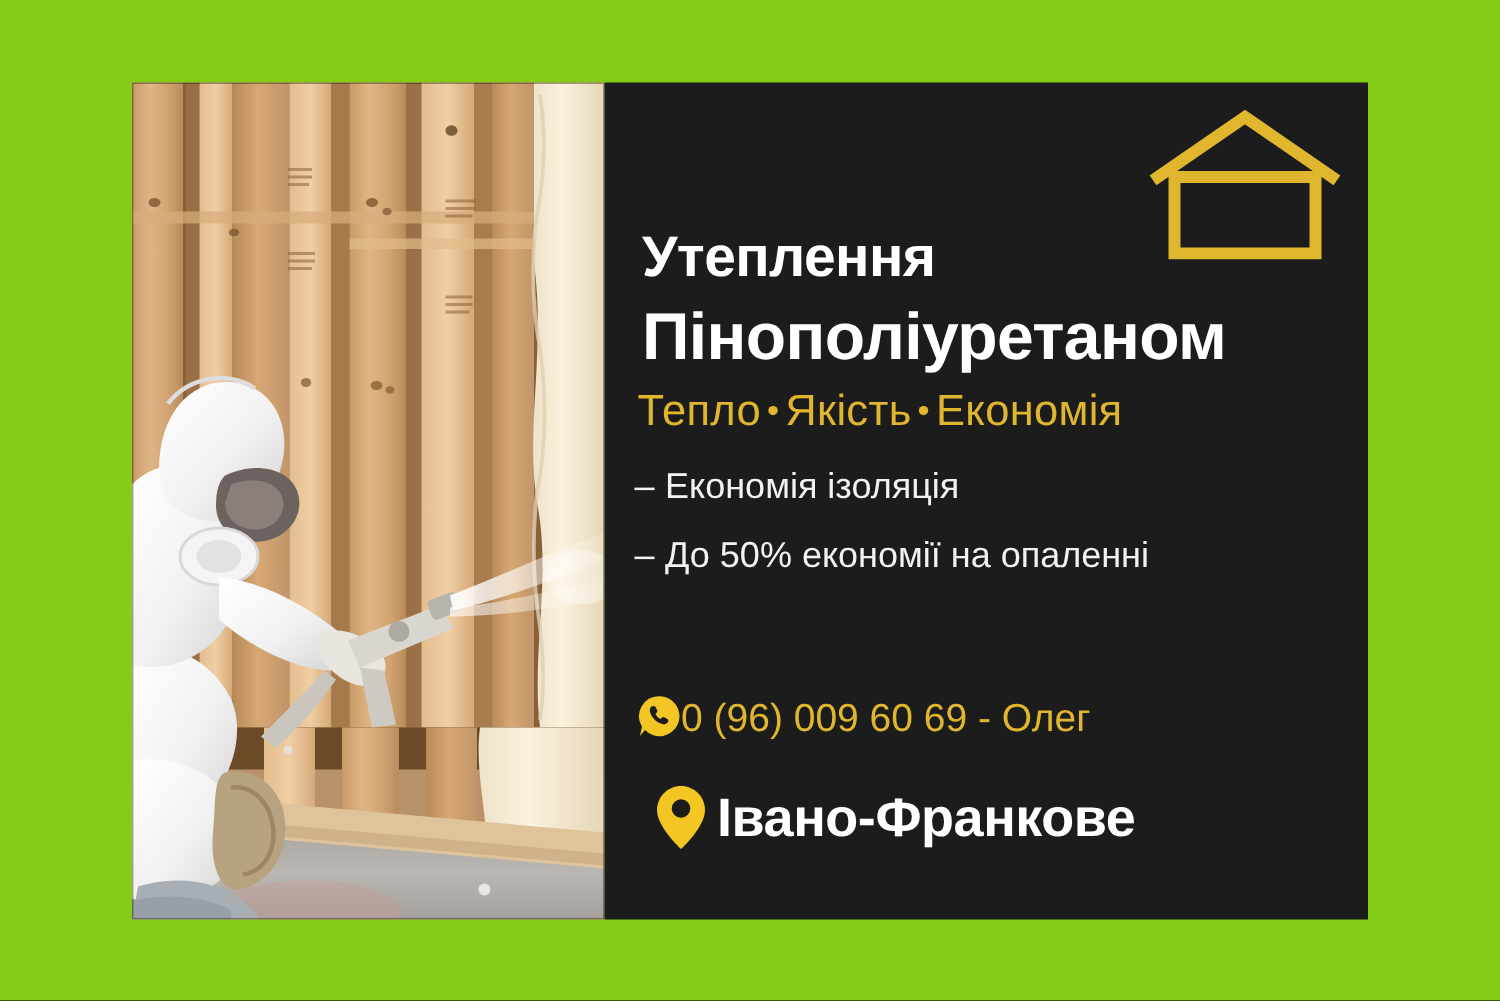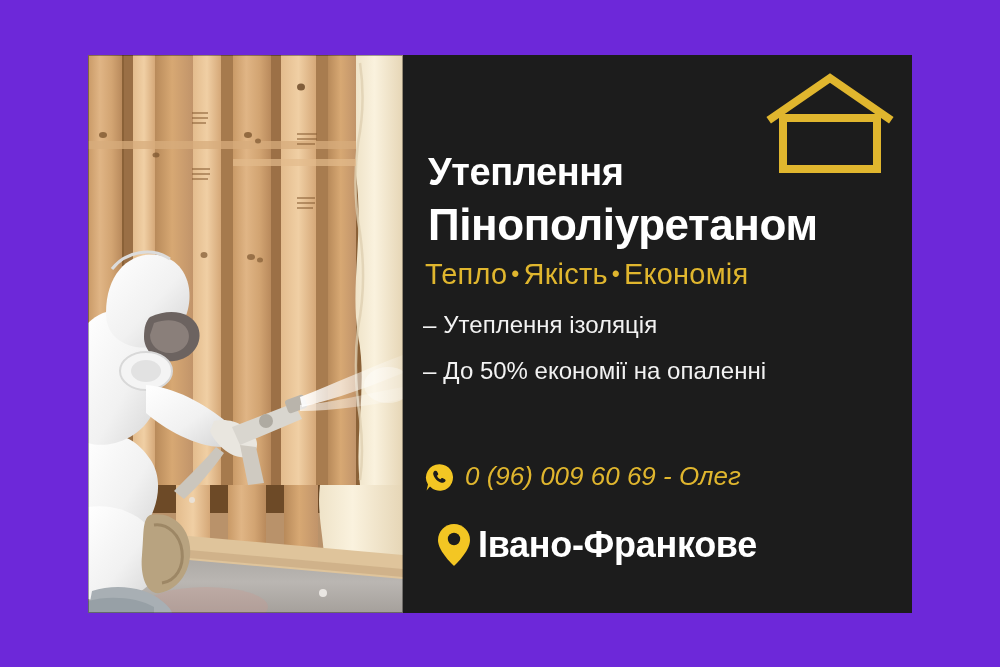--- a/index.html
+++ b/index.html
@@ -5,21 +5,21 @@
   * { margin:0; padding:0; box-sizing:border-box; }
   html, body {
     width:1000px; height:667px;
     background:#000;
     font-family:"Liberation Sans", sans-serif;
     overflow:hidden;
   }
   #ad-root {
     position:relative;
     width:1000px; height:667px;
-    background:#6d28d9;
+    background:#84cc16;
   }
 
   
   #photo {
     position:absolute;
     left:88px; top:55px;
     width:315px; height:558px;
     overflow:hidden;
     background:#b9926a;
   }
@@ -81,22 +81,22 @@
     white-space:nowrap;
     font-weight:400;
   }
   .benefit .dash { padding-right:7px; }
 
   
   #contact-row {
     position:absolute;
     left:22px; top:408px;
     display:flex;
-    gap:11px;
-    font-style:italic;
+    align-items:center;
+    gap:0;
   }
   #whatsapp-icon { width:29px; height:29px; flex:0 0 auto; }
   #whatsapp-icon svg { display:block; width:29px; height:29px; }
   #phone-text {
     color:#e0b62e;
     font-size:26px;
     white-space:nowrap;
     line-height:1;
   }
 
@@ -276,21 +276,21 @@
 
     <div class="headline" id="headline-1">Утеплення</div>
     <div class="headline" id="headline-2">Пінополіуретаном</div>
 
     <div id="tagline">
       <span>Тепло</span><span class="dot">•</span><span>Якість</span><span class="dot">•</span><span>Економія</span>
     </div>
 
     <div id="benefits">
       <div class="benefit">
-        <span class="dash">–</span><span>Утеплення ізоляція</span>
+        <span class="dash">–</span><span>Економія ізоляція</span>
       </div>
       <div class="benefit">
         <span class="dash">–</span><span>До 50% економії на опаленні</span>
       </div>
     </div>
 
     <div id="contact-row">
       <span id="whatsapp-icon">
         <svg viewBox="0 0 29 29">
           <path d="M14.5 1.2 A13.3 13.3 0 1 1 5.0 23.6 L1.6 27.6 L3.0 21.5 A13.3 13.3 0 0 1 14.5 1.2 Z" fill="#f3c623"></path>

